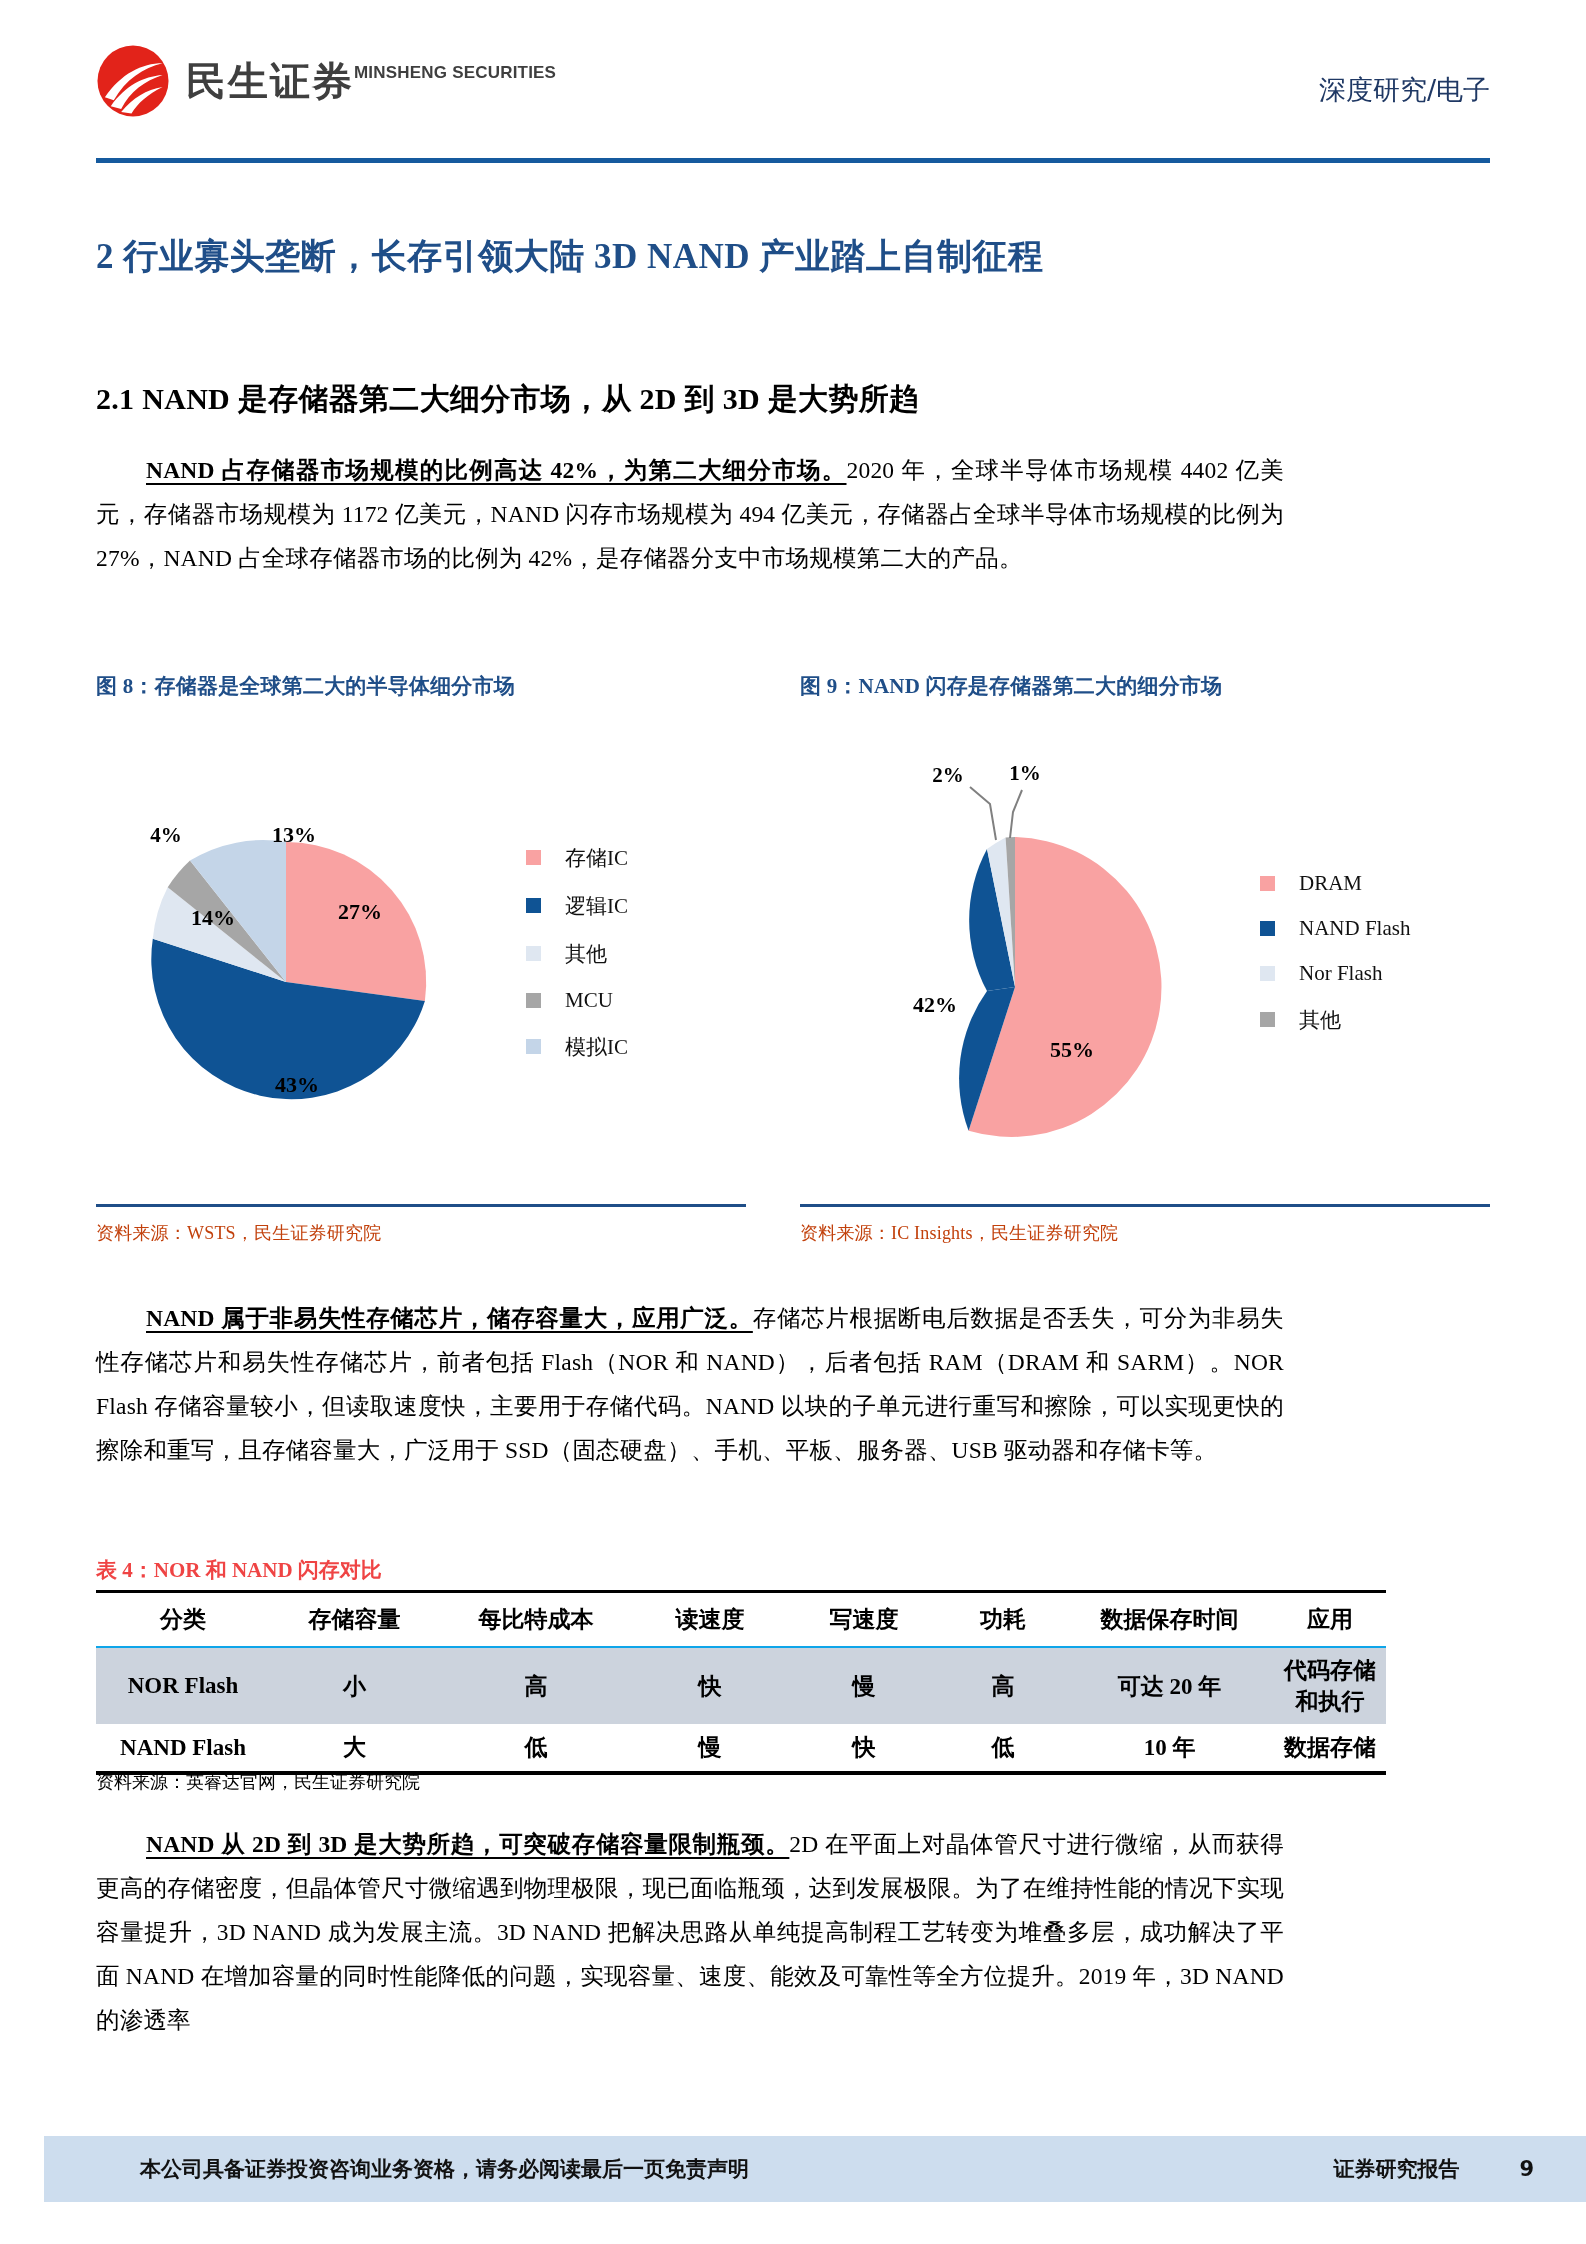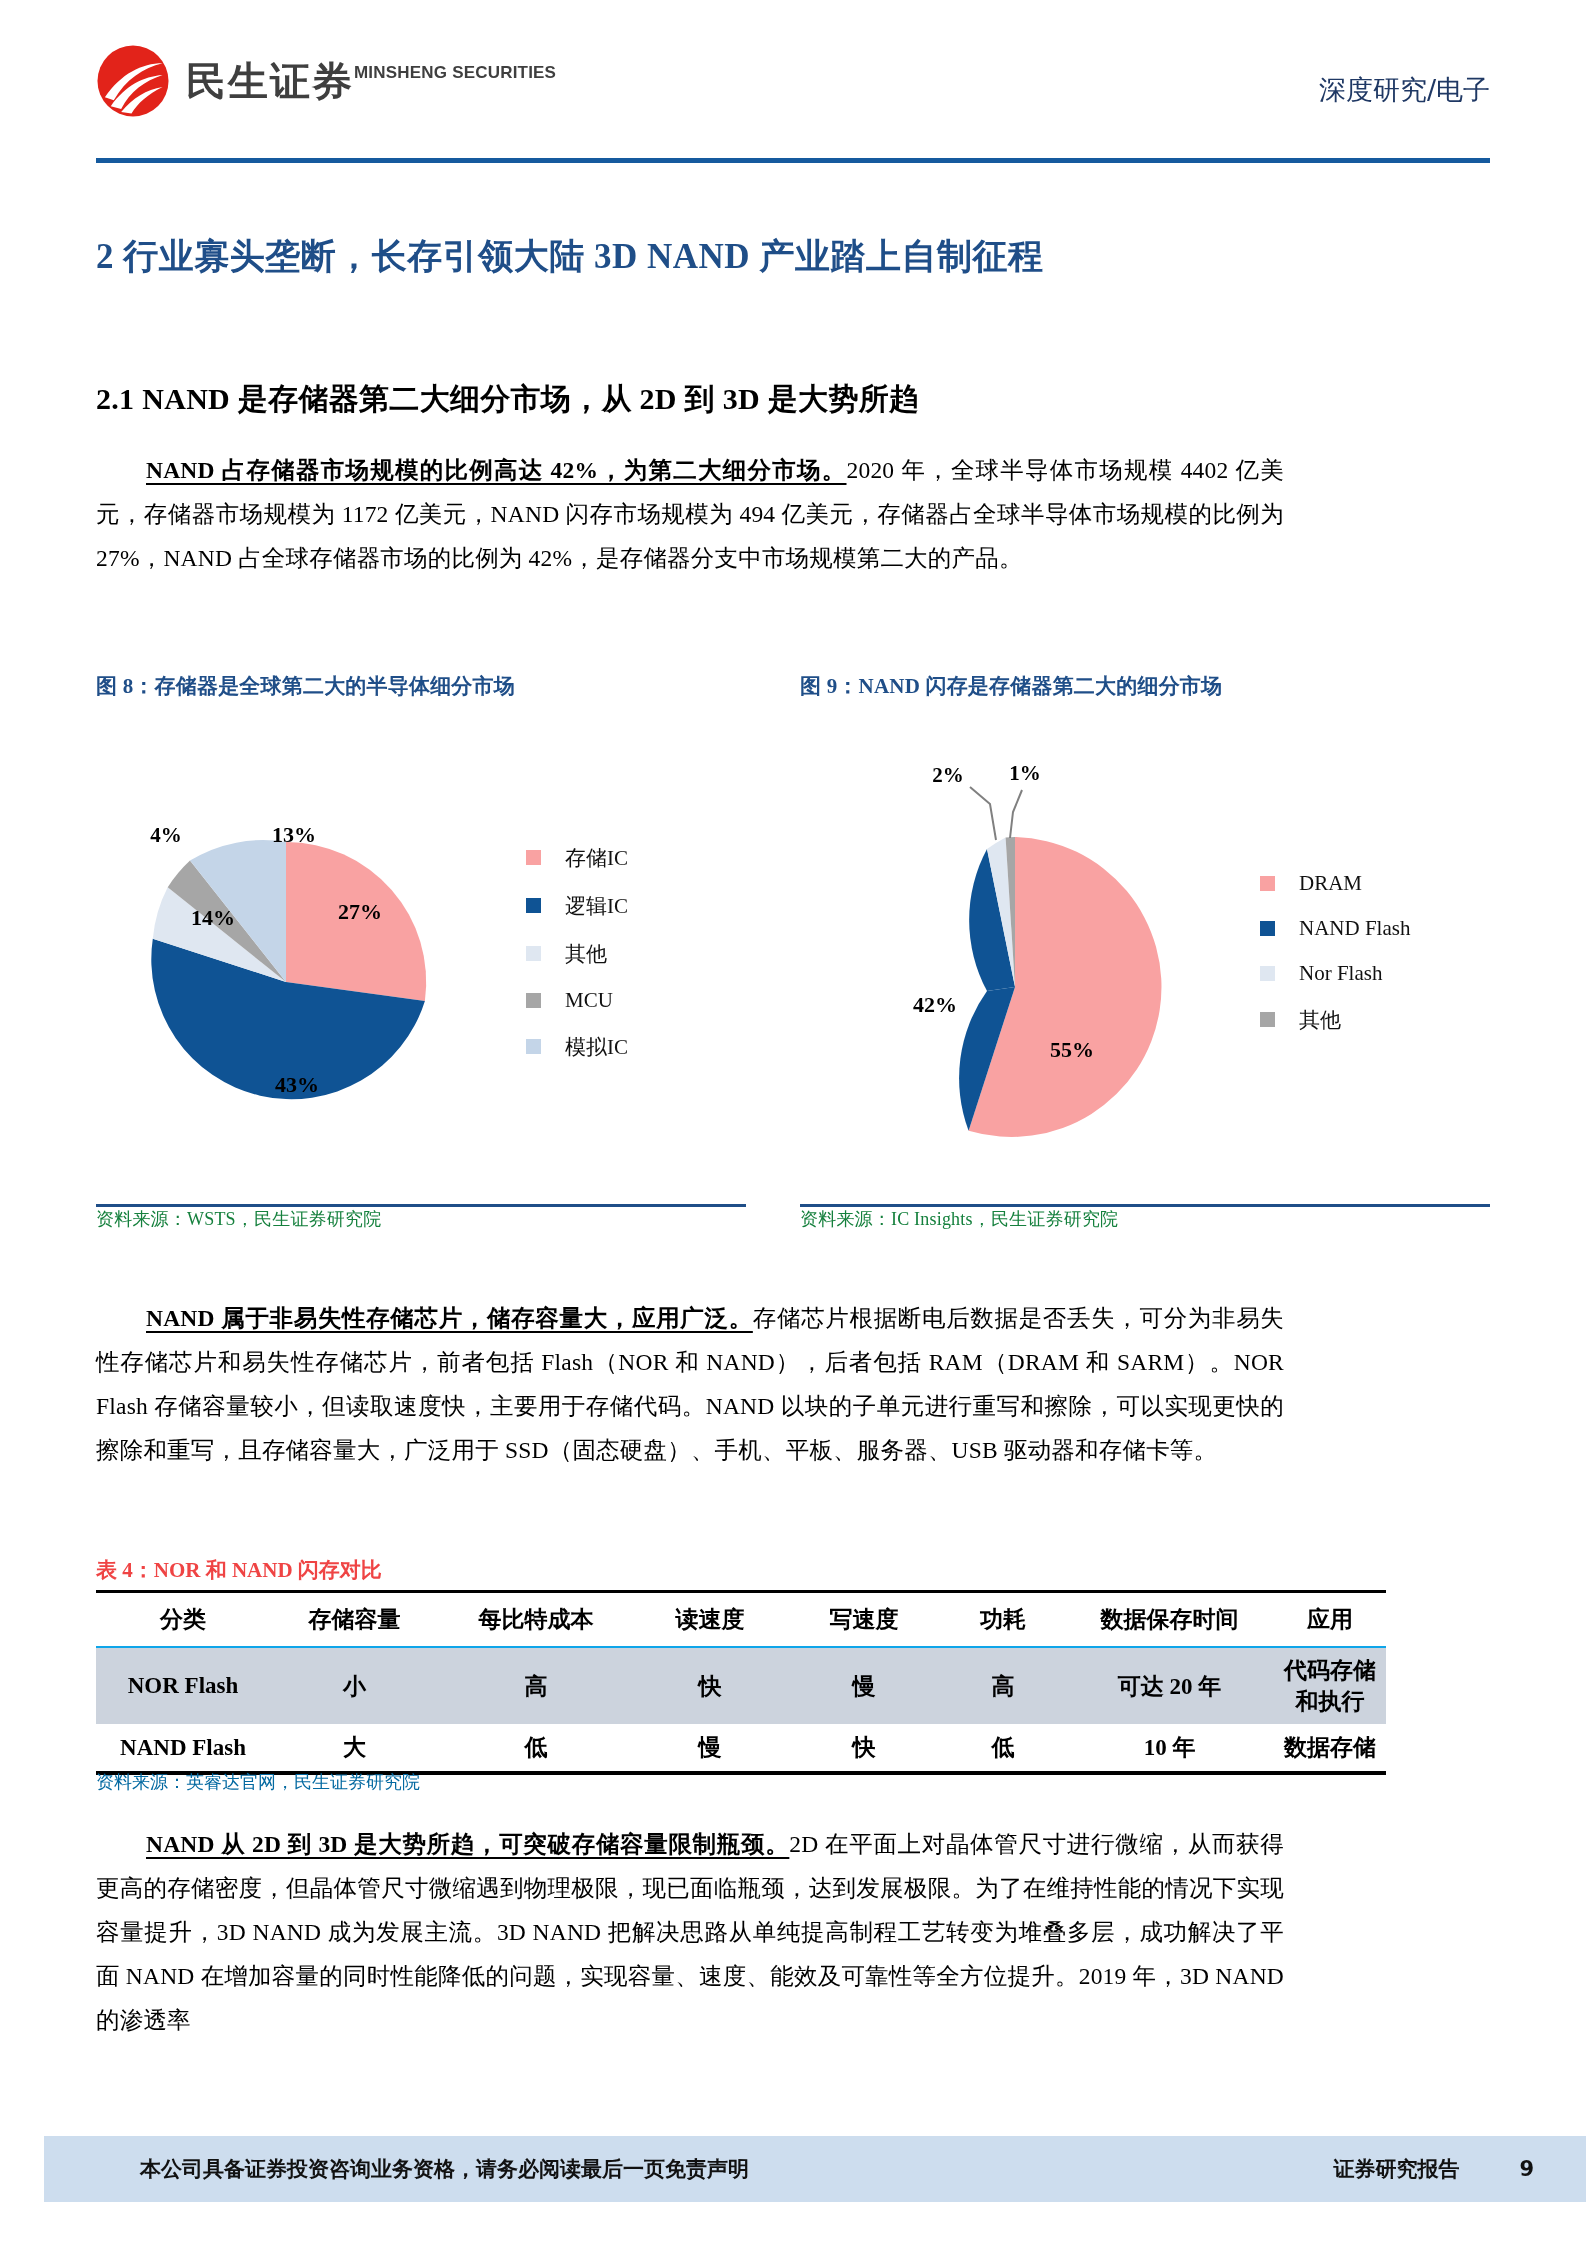--- a/index.html
+++ b/index.html
@@ -36,40 +36,40 @@
   #p2{left:96px;top:1296px;width:1188px;text-indent:50px;}
   #p3{left:96px;top:1822px;width:1188px;text-indent:50px;}
 
   
   .fig{position:absolute;top:672px;height:580px;}
   #fig8{left:96px;width:650px;}
   #fig9{left:800px;width:690px;}
   .fig-title{font-size:21px;font-weight:700;color:#1f4e88;letter-spacing:.2px;height:30px;}
   .fig-body{position:relative;height:500px;}
   .fig-rule{height:3px;background:#1f4e88;margin-top:2px;}
-  .fig-src{font-size:18px;color:#15803d;margin-top:0;letter-spacing:.2px;}
+  .fig-src{font-size:18px;color:#c2410c;margin-top:14px;letter-spacing:.2px;}
 
   .pie-row{display:flex;align-items:center;height:100%;}
   .pie-svg{flex:none;}
   .legend{display:flex;flex-direction:column;gap:20px;font-size:21px;color:#111;}
   .legend-item{display:flex;align-items:center;gap:24px;white-space:nowrap;}
   .sw{width:15px;height:15px;flex:none;display:inline-block;}
 
   .pielabel{font-size:22px;font-weight:700;fill:#000;font-family:"Liberation Serif",serif;}
   .calloutlabel{font-size:21px;font-weight:700;fill:#000;font-family:"Liberation Serif",serif;}
 
   
   .tbl-title{position:absolute;left:96px;top:1556px;font-size:21px;font-weight:700;color:#ef4444;}
   table.t4{position:absolute;left:96px;top:1590px;width:1290px;border-collapse:collapse;font-size:23px;}
   table.t4 th,table.t4 td{text-align:center;padding:7px 2px;font-weight:700;}
   table.t4 thead th{border-top:3px solid #000;border-bottom:2px solid #0ea5e9;padding:11px 2px;}
   table.t4 tbody tr.shade td{background:#ccd3dd;}
   table.t4 tbody tr:last-child td{border-bottom:4px solid #000;}
   table.t4 td.tall{line-height:1.35;}
-  .tbl-src{position:absolute;left:96px;top:1770px;font-size:18px;color:#0369a1;}
+  .tbl-src{position:absolute;left:96px;top:1770px;font-size:18px;color:#000000;}
 
   
   .ftr{position:absolute;left:0;top:2136px;width:1586px;height:66px;background:#cdddee;margin-left:44px;}
   .ftr-inner{position:absolute;left:96px;right:96px;top:0;height:66px;display:flex;align-items:center;justify-content:space-between;
              font-family:"DejaVu Sans","Liberation Sans",sans-serif;font-size:21px;font-weight:700;color:#111;}
   .ftr-right{display:flex;align-items:center;gap:60px;}
 </style>
 </head>
 <body>
 

